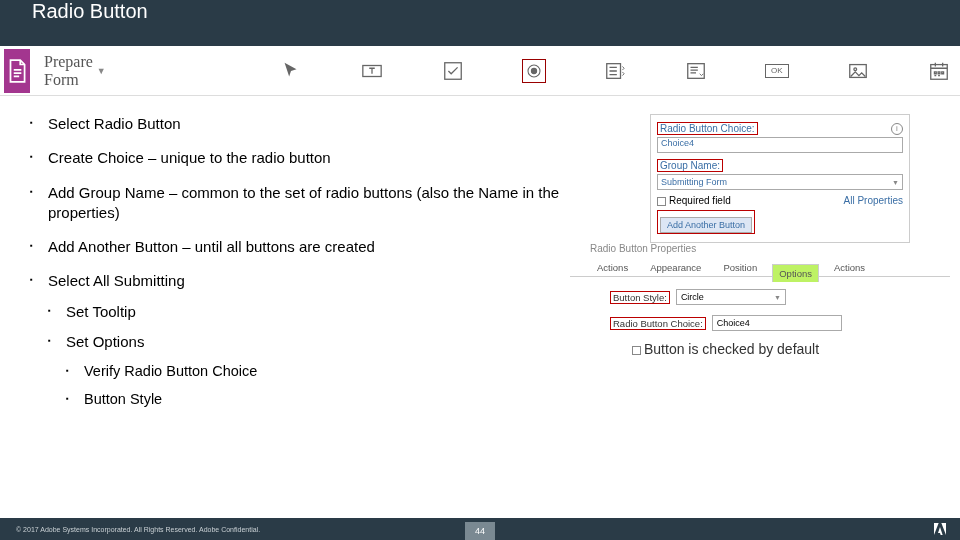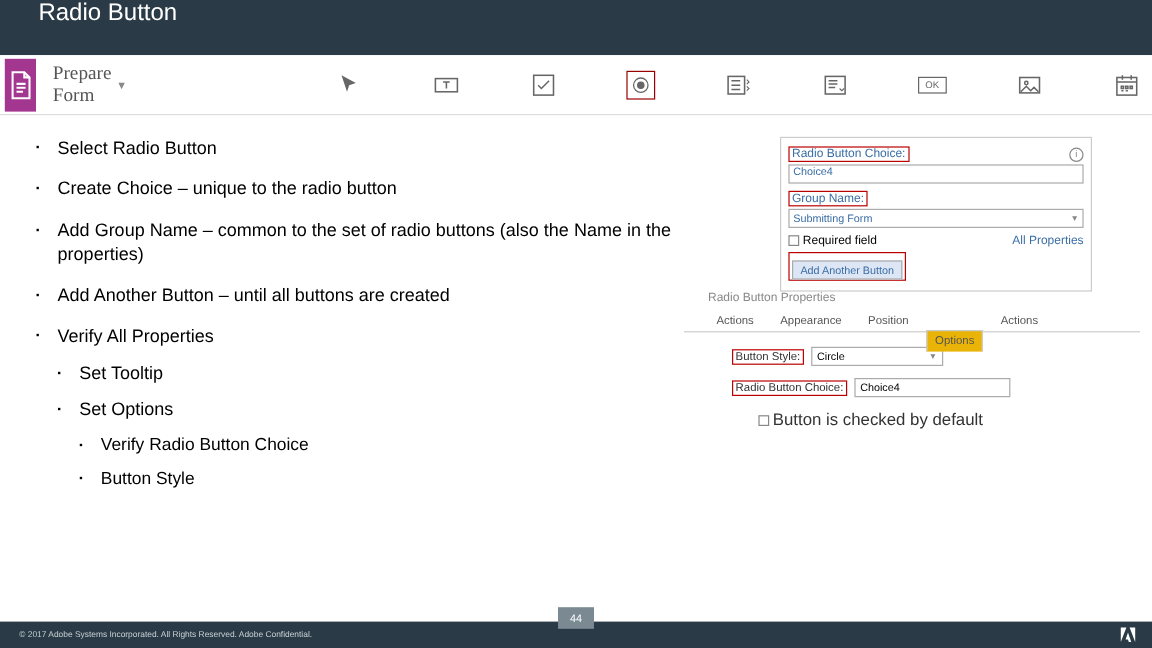--- a/index.html
+++ b/index.html
@@ -37,29 +37,29 @@
   .submit-dd { border: 1px solid #aaa; width: 100%; height: 16px; font-size: 9px; color: #3a6ea5; padding: 0 3px; display: flex; align-items: center; justify-content: space-between; margin-top: 2px; background: #fff; }
   .p1-foot { display: flex; justify-content: space-between; margin-top: 5px; font-size: 10px; }
   .cbx { width: 9px; height: 9px; border: 1px solid #888; display: inline-block; vertical-align: middle; margin-right: 3px; }
   .allprops { color: #3a6ea5; }
   .addbtn { border: 1px solid #aaa; background: #dde6f4; color: #3a6ea5; font-size: 9px; padding: 2px 6px; display: inline-block; margin-top: 6px; }
 
   .panel2 { font-size: 10px; width: 380px; margin-left: -10px; }
   .p2-title { color: #888; font-size: 10px; margin-bottom: 4px; padding-left: 20px; }
   .tabs { display: flex; border-bottom: 1px solid #ccc; padding-left: 20px; gap: 8px; font-size: 9.5px; color: #555; }
   .tabs .tab { padding: 3px 6px; border: 1px solid transparent; border-bottom: none; }
-  .tabs .tab.active { border-color: #ccc; background: #eab308; position: relative; top: 17px; }
+  .tabs .tab.active { border-color: #ccc; background: #bef264; position: relative; top: 6px; }
   .p2-body { padding: 12px 20px 4px 40px; }
   .p2-row { display: flex; align-items: center; margin-bottom: 10px; gap: 6px; }
   .p2-rlabel { font-size: 9.5px; color: #333; width: 100px; text-align: right; }
   .p2-dd { border: 1px solid #aaa; height: 16px; width: 110px; font-size: 9px; padding: 0 4px; display: flex; align-items: center; justify-content: space-between; background: #fff; }
   .p2-check { font-size: 14px; color: #333; margin: 6px 0 4px 22px; }
 
   .footer { position: absolute; bottom: 0; left: 0; right: 0; height: 22px; background: #2a3b47; color: #c9d0d4; display: flex; align-items: center; font-size: 7px; padding: 0 16px; }
-  .pagebadge { position: absolute; left: 50%; transform: translateX(-50%); bottom: 16px; background: #7a8992; color: #fff; font-size: 9px; padding: 4px 10px; }
+  .pagebadge { position: absolute; left: 50%; transform: translateX(-50%); bottom: 0; background: #7a8992; color: #fff; font-size: 9px; padding: 4px 10px; }
   .adobe-mark { position: absolute; right: 12px; bottom: 3px; width: 16px; height: 16px; }
 </style>
 </head>
 <body>
 <div class="slide">
 
 <div class="titlebar">
   <span>Radio Button</span>
 </div>
 
@@ -145,21 +145,21 @@
 </div>
 
 <div class="body-area">
   <div class="left-col">
     <ul class="bullets">
       <li>Select Radio Button</li>
       <li>Create Choice – unique to the radio button</li>
       <li>Add Group Name – common to the set of radio buttons (also the Name in the properties)</li>
       <li>Add Another Button – until all buttons are created</li>
       <li>
-        <span>Verify All Properties</span>
+        <span>Select All Submitting</span>
         <ul>
           <li>Set Tooltip</li>
           <li>
             <span>Set Options</span>
             <ul>
               <li>Verify Radio Button Choice</li>
               <li>Button Style</li>
             </ul>
           </li>
         </ul>

